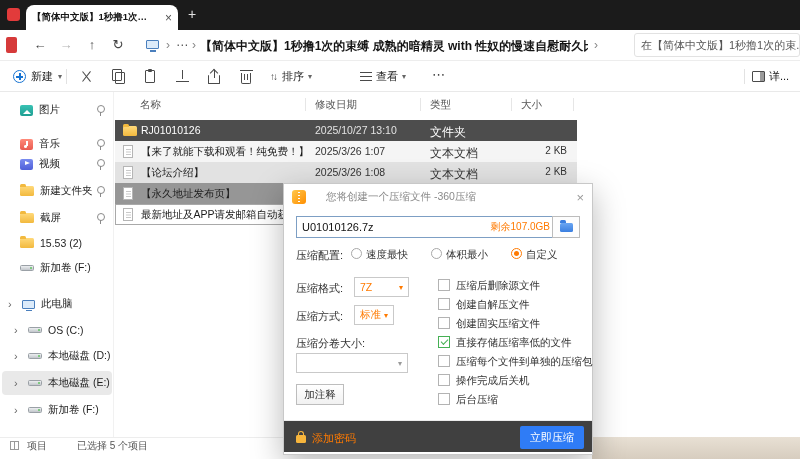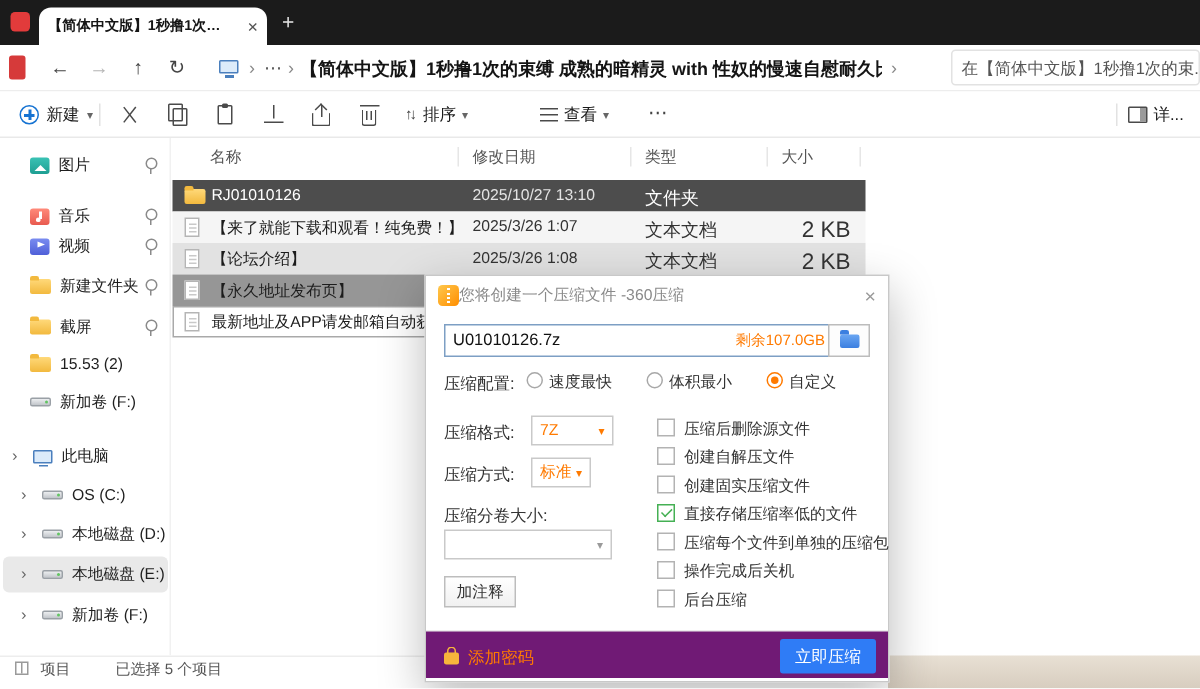--- a/index.html
+++ b/index.html
@@ -105,38 +105,38 @@
   .fl-header{position:absolute;left:0;top:0;width:100%;height:26px;color:#555;font-size:10.5px}
   .col{position:absolute;top:6px;cursor:pointer}
   .c-name{left:25px}.c-date{left:200px}.c-type{left:315px}.c-size{left:406px}
   .col-sep{position:absolute;top:6px;width:1px;height:13px;background:#e6e6e6}
   .fl-row{position:absolute;left:0;width:462px;height:21px;cursor:pointer}
   .fl-row .mi{position:absolute;left:8px;top:4px}
   .fl-row .ic-folder{top:6px}
   .fr-name{position:absolute;left:26px;top:4px;white-space:nowrap;max-width:170px;overflow:hidden;font-size:10.5px;color:#1c1c1c}
   .fr-date{position:absolute;left:200px;top:4px;font-size:10.5px;color:#333;white-space:nowrap}
   .fr-type{position:absolute;left:315px;top:4px;font-size:12px;color:#333;white-space:nowrap}
-  .fr-size{position:absolute;left:390px;top:4px;width:62px;text-align:right;font-size:15px;color:#333}
+  .fr-size{position:absolute;left:390px;top:4px;width:62px;text-align:right;font-size:10px;color:#333}
   .r1{top:28px;background:#4d4d4d}
   .r1 .fr-name,.r1 .fr-type{color:#fff}.r1 .fr-date{color:#e3e3e3}
   .r2{top:49px;background:#f5f5f5}
   .r3{top:70px;background:#e2e2e2}
   .r4{top:91px;background:#969696}
   .r5{top:112px;background:#fff;outline:1px solid #a9a9a9;outline-offset:-1px}
 
   
   .statusbar{position:absolute;left:0;top:437px;width:592px;height:16px;border-top:1px solid #ededed;background:#fff;
     display:flex;align-items:center;gap:8px;padding-left:10px;font-size:10px;color:#555;box-sizing:border-box}
   .sel-count{margin-left:22px}
   .desktop-corner{position:absolute;left:592px;top:437px;width:208px;height:22px;background:linear-gradient(#e8e0d4,#d7cdbf)}
 
   
   .dlg{position:absolute;left:283px;top:183px;width:310px;height:272px;background:#fff;border:1px solid #c8c8c8;
     box-shadow:0 10px 30px rgba(0,0,0,.28);z-index:5;box-sizing:border-box}
-  .dlg-title{position:absolute;left:0;top:0;width:100%;height:26px;display:flex;align-items:center;gap:0;padding:0 8px;box-sizing:border-box}
+  .dlg-title{position:absolute;left:0;top:0;width:100%;height:26px;display:flex;align-items:center;gap:20px;padding:0 8px;box-sizing:border-box}
   .dlg-title-text{color:#8a8a8a;font-size:10.5px;white-space:nowrap}
   .dlg-close{margin-left:auto;color:#9a9a9a;font-size:13px;cursor:pointer}
   .dlg-filename{position:absolute;left:12px;top:32px;width:260px;height:22px;border:1px solid #7d9fc4;box-sizing:border-box;
     display:flex;align-items:center;padding:0 5px;cursor:text}
   .fn-text{font-size:11px;color:#111;white-space:nowrap}
   .fn-free{margin-left:auto;color:#ff7a00;font-size:10px;white-space:nowrap}
   .dlg-browse{position:absolute;left:268px;top:32px;width:28px;height:22px;border:1px solid #bcbcbc;background:#fdfdfd;
     display:flex;align-items:center;justify-content:center;cursor:pointer;padding:0;box-sizing:border-box}
   .dlg-label{position:absolute;font-size:11px;color:#333;white-space:nowrap}
   .dlg-opt{position:absolute;font-size:10.5px;color:#333;white-space:nowrap}
@@ -145,21 +145,21 @@
   .radio.sel::after{content:'';position:absolute;left:2px;top:2px;width:5px;height:5px;border-radius:50%;background:#ff7a00}
   .cb{position:absolute;width:12px;height:12px;border:1px solid #b3b3b3;background:#fff;box-sizing:border-box;cursor:pointer}
   .cb.checked{border-color:#45b054}
   .cb.checked::after{content:'';position:absolute;left:1.5px;top:2px;width:6px;height:3px;border-left:1.8px solid #45b054;border-bottom:1.8px solid #45b054;transform:rotate(-45deg)}
   .dd{position:absolute;height:20px;border:1px solid #c9c9c9;display:flex;align-items:center;padding:0 5px;box-sizing:border-box;cursor:pointer;background:#fff}
   .dd .dd-val{font-size:10.5px}
   .dd .caret{margin-left:auto}
   .dd.orange .dd-val,.dd.orange .caret{color:#ff7a00}
   .dd.gray .caret{color:#9a9a9a}
   .dlg-btn{position:absolute;width:48px;height:21px;border:1px solid #bdbdbd;background:linear-gradient(#fff,#f1f1f1);font-size:10.5px;color:#333;cursor:pointer;font-family:inherit}
-  .dlg-footer{position:absolute;left:0;top:236px;width:100%;height:32px;background:#701a75;border-top:1px solid #ececec;box-sizing:border-box}
+  .dlg-footer{position:absolute;left:0;top:236px;width:100%;height:32px;background:#404040;border-top:1px solid #ececec;box-sizing:border-box}
   .pwd{position:absolute;left:12px;top:10px;display:flex;align-items:center;gap:6px;color:#ff7a00;font-size:11px;cursor:pointer}
   .compress{position:absolute;left:236px;top:5px;width:64px;height:23px;background:#2f7cf6;color:#fff;border:none;border-radius:2px;font-size:11px;cursor:pointer;font-family:inherit}
 </style>
 </head>
 <body>
 
 <div class="screen">
 
   <div class="tabbar">
     <span class="appicon"></span>

